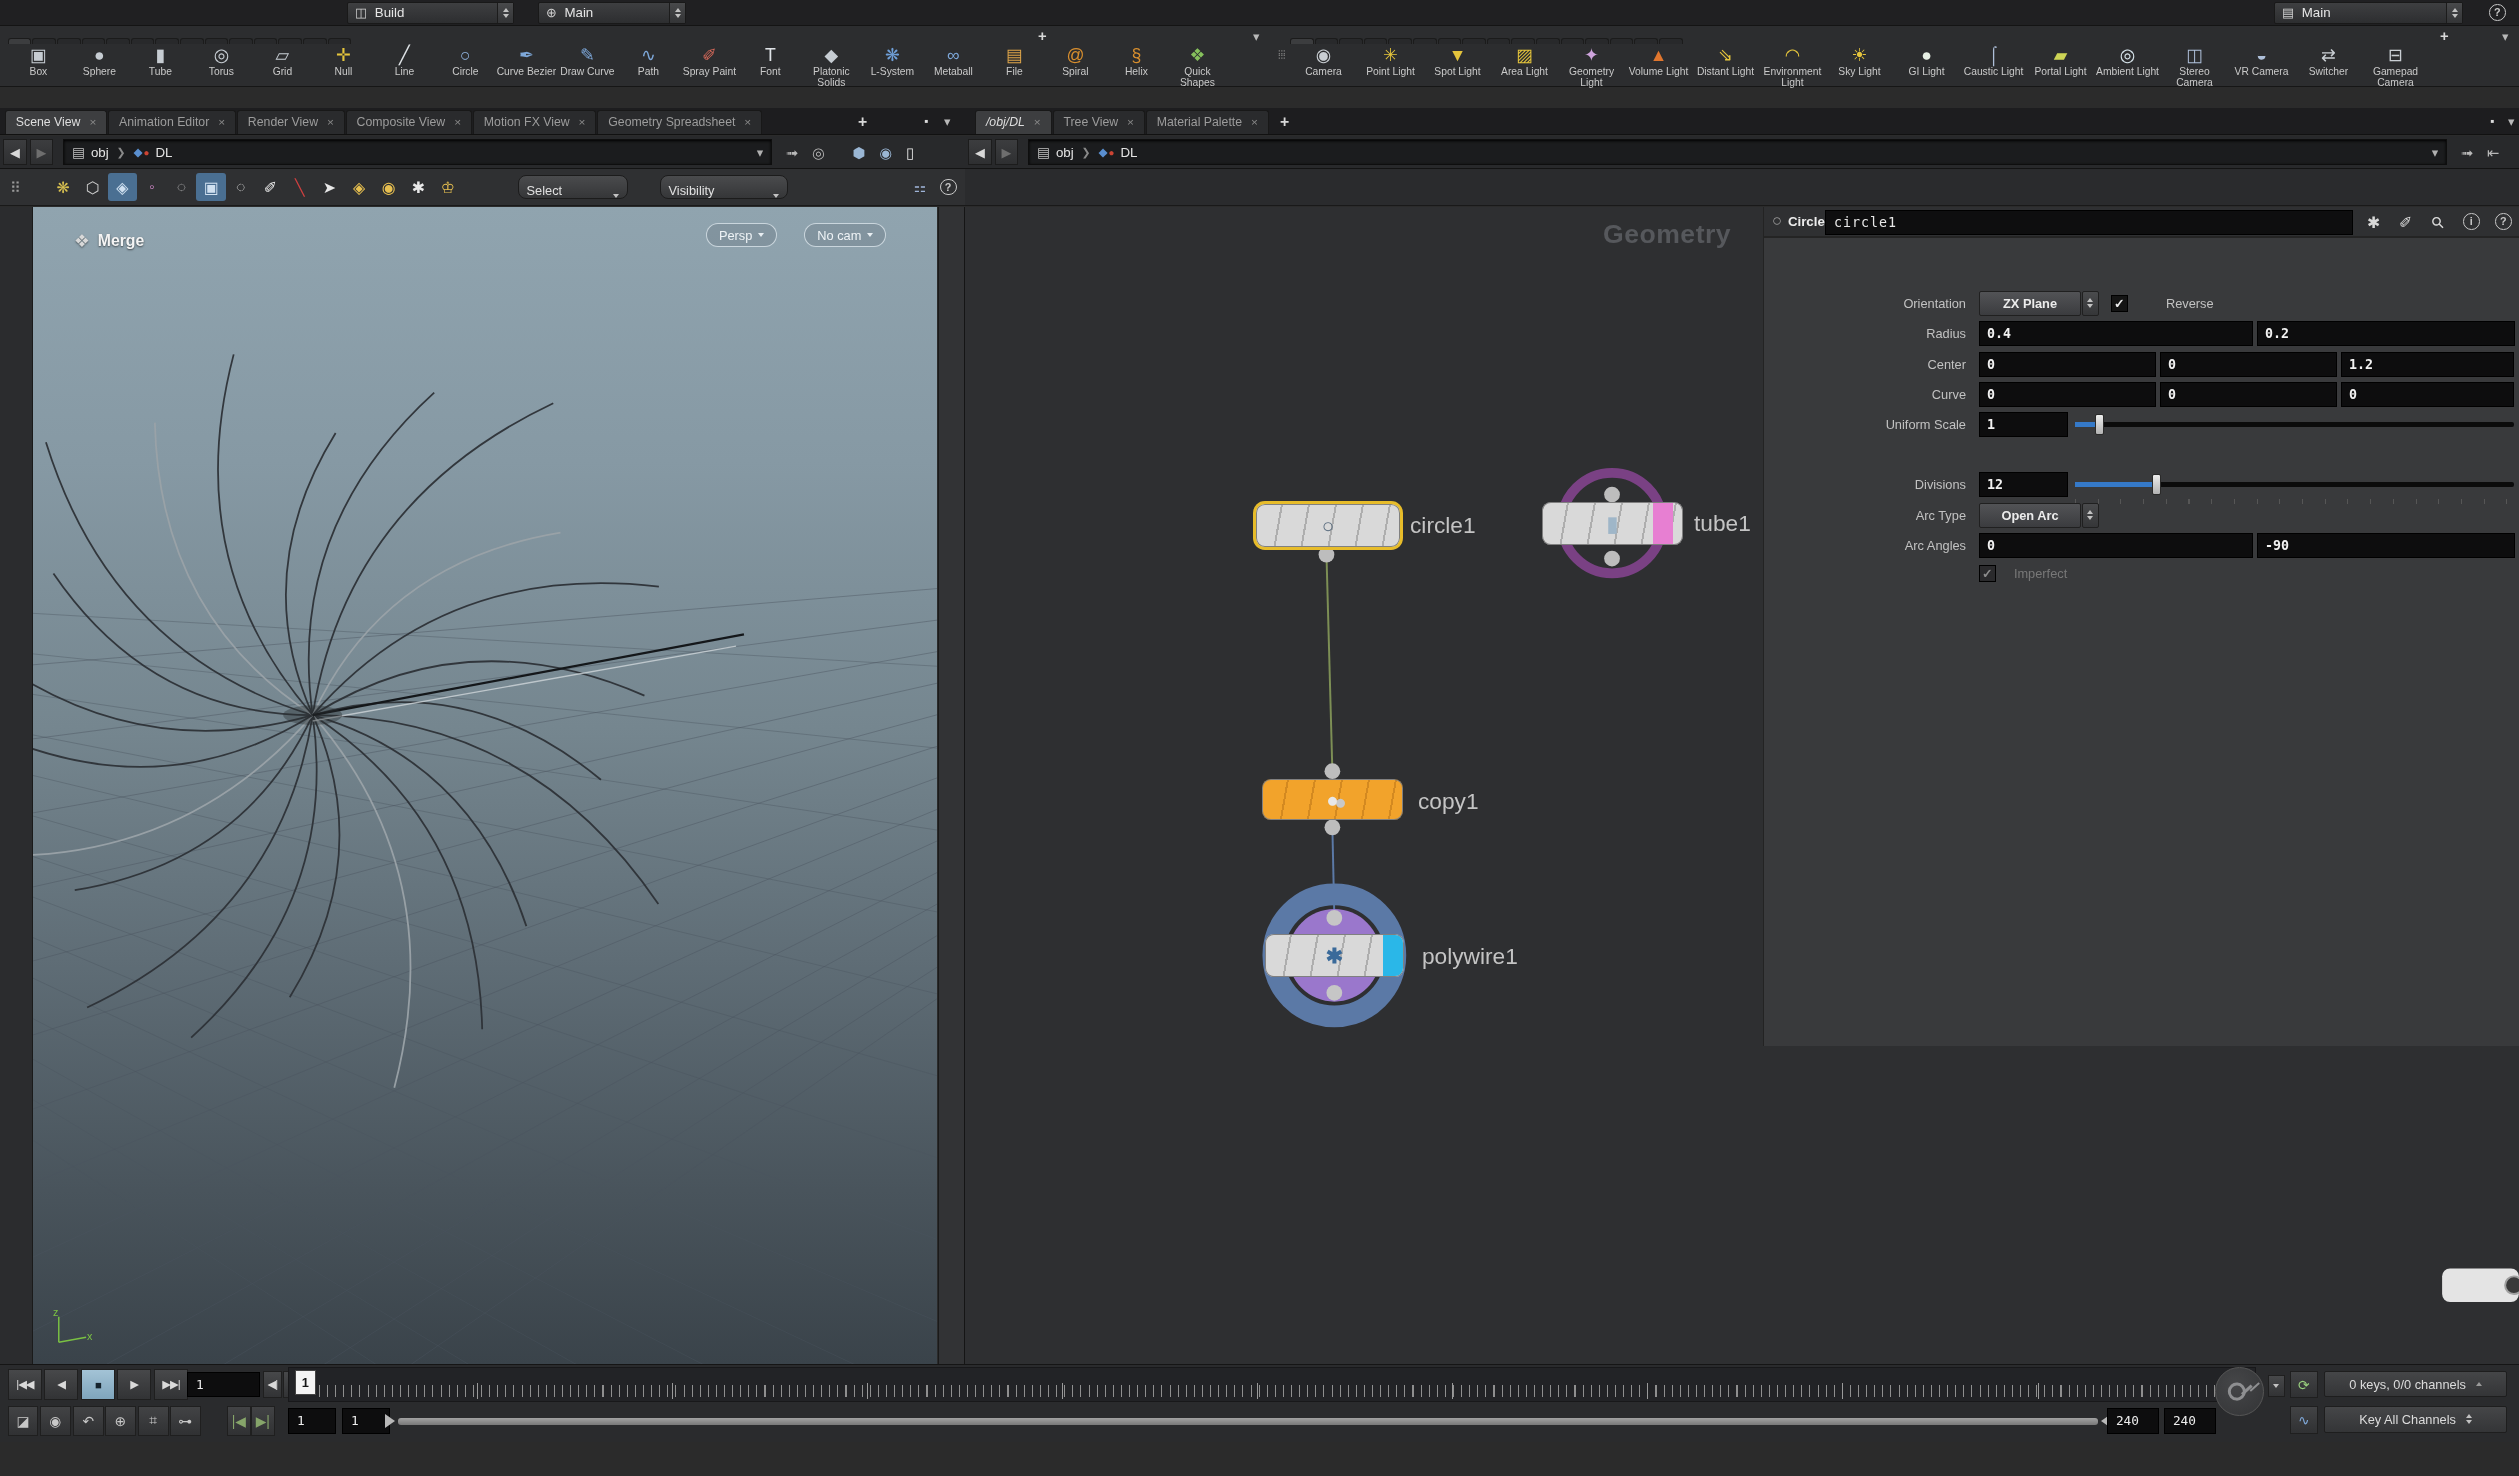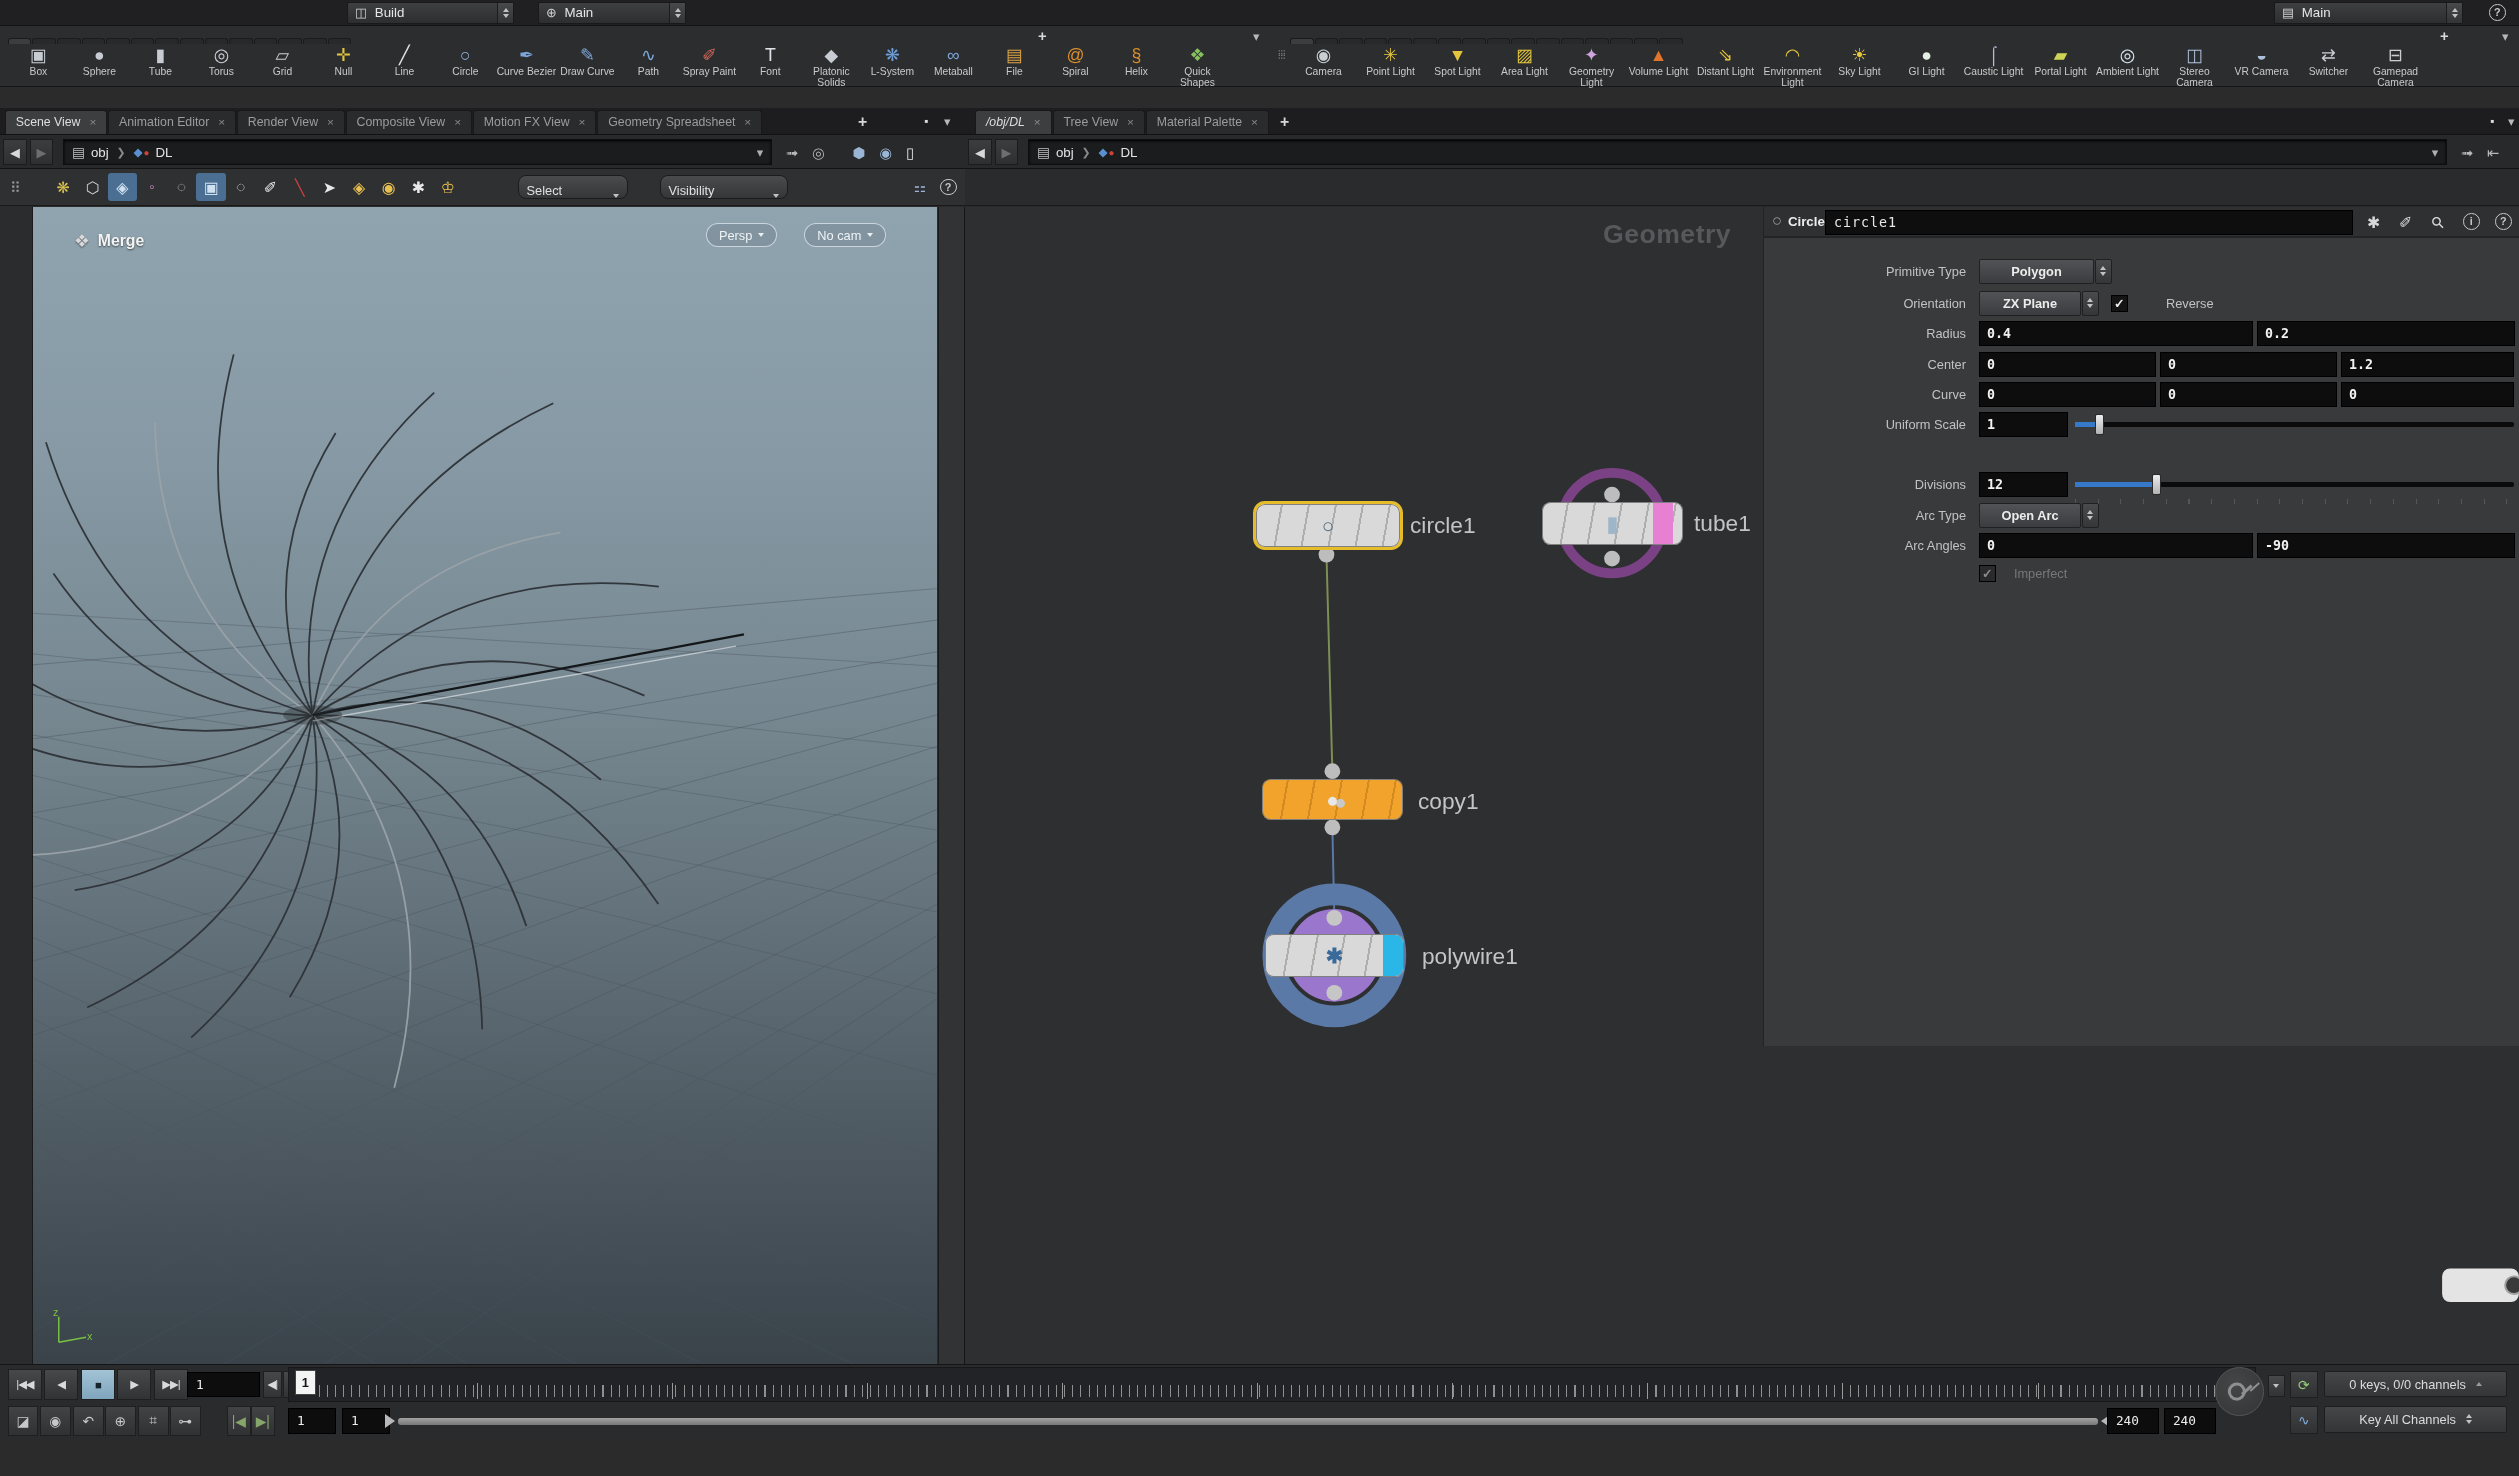--- a/index.html
+++ b/index.html
@@ -679,30 +679,20 @@
       <span class="ptypeicon">○</span>
       <span class="ptype">Circle</span>
     </div>
     <div id="pname">circle1</div>
     <span class="phicon" style="left:603px">✱</span>
     <span class="phicon" style="left:635px">✐</span>
     <span class="phicon" style="left:668px;transform:rotate(-45deg)">⚲</span>
     <span class="circ abs" style="left:699px;top:5.9px">i</span>
     <span class="circ abs" style="left:731px;top:5.9px">?</span>
 
-    <div class="prow" style="top:51px">
-      <div class="plab">Primitive Type</div>
-      <div class="pdrop" style="left:215px;width:115px">
-        <span>Polygon</span>
-      </div>
-      <div class="pspin" style="left:331px">
-          <i class="tri-up"></i>
-          <i class="tri-dn"></i>
-        </div>
-    </div>
     <div class="prow" style="top:83px">
       <div class="plab">Orientation</div>
       <div class="pdrop" style="left:215px;width:102px">
         <span>ZX Plane</span>
       </div>
       <div class="pspin" style="left:318px">
           <i class="tri-up"></i>
           <i class="tri-dn"></i>
         </div>
       <div class="chk" style="position:absolute;left:347px">

